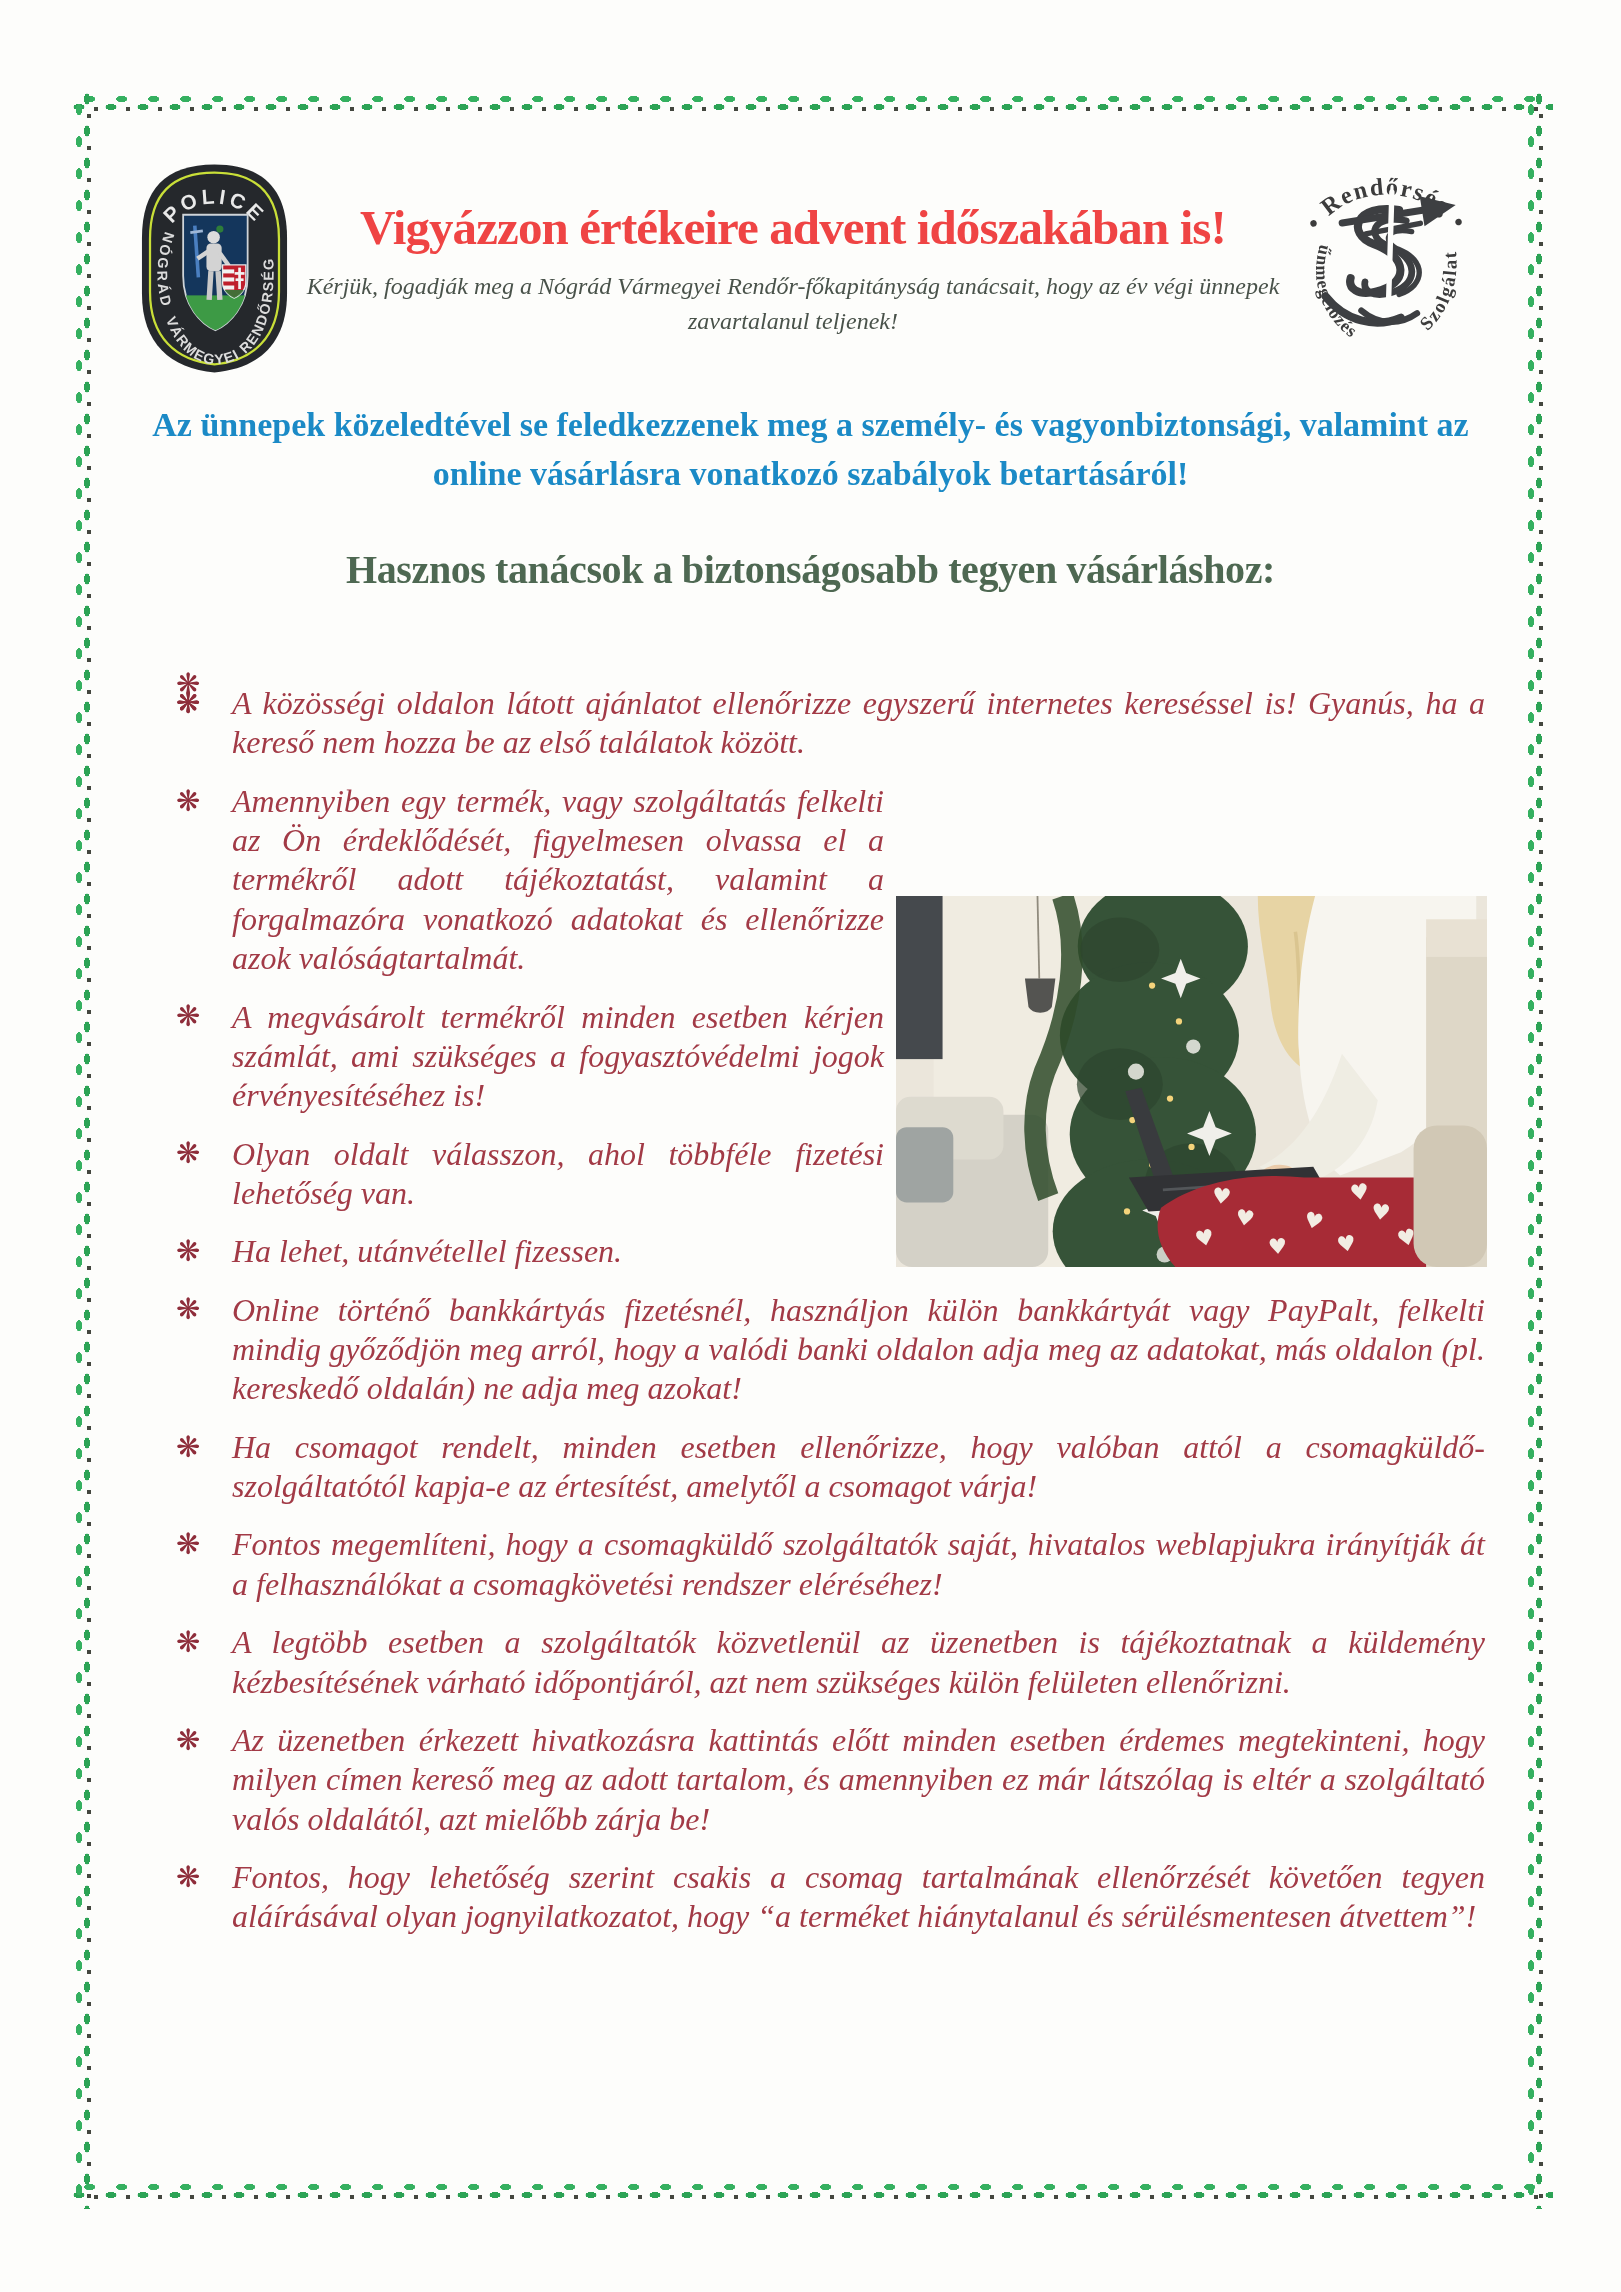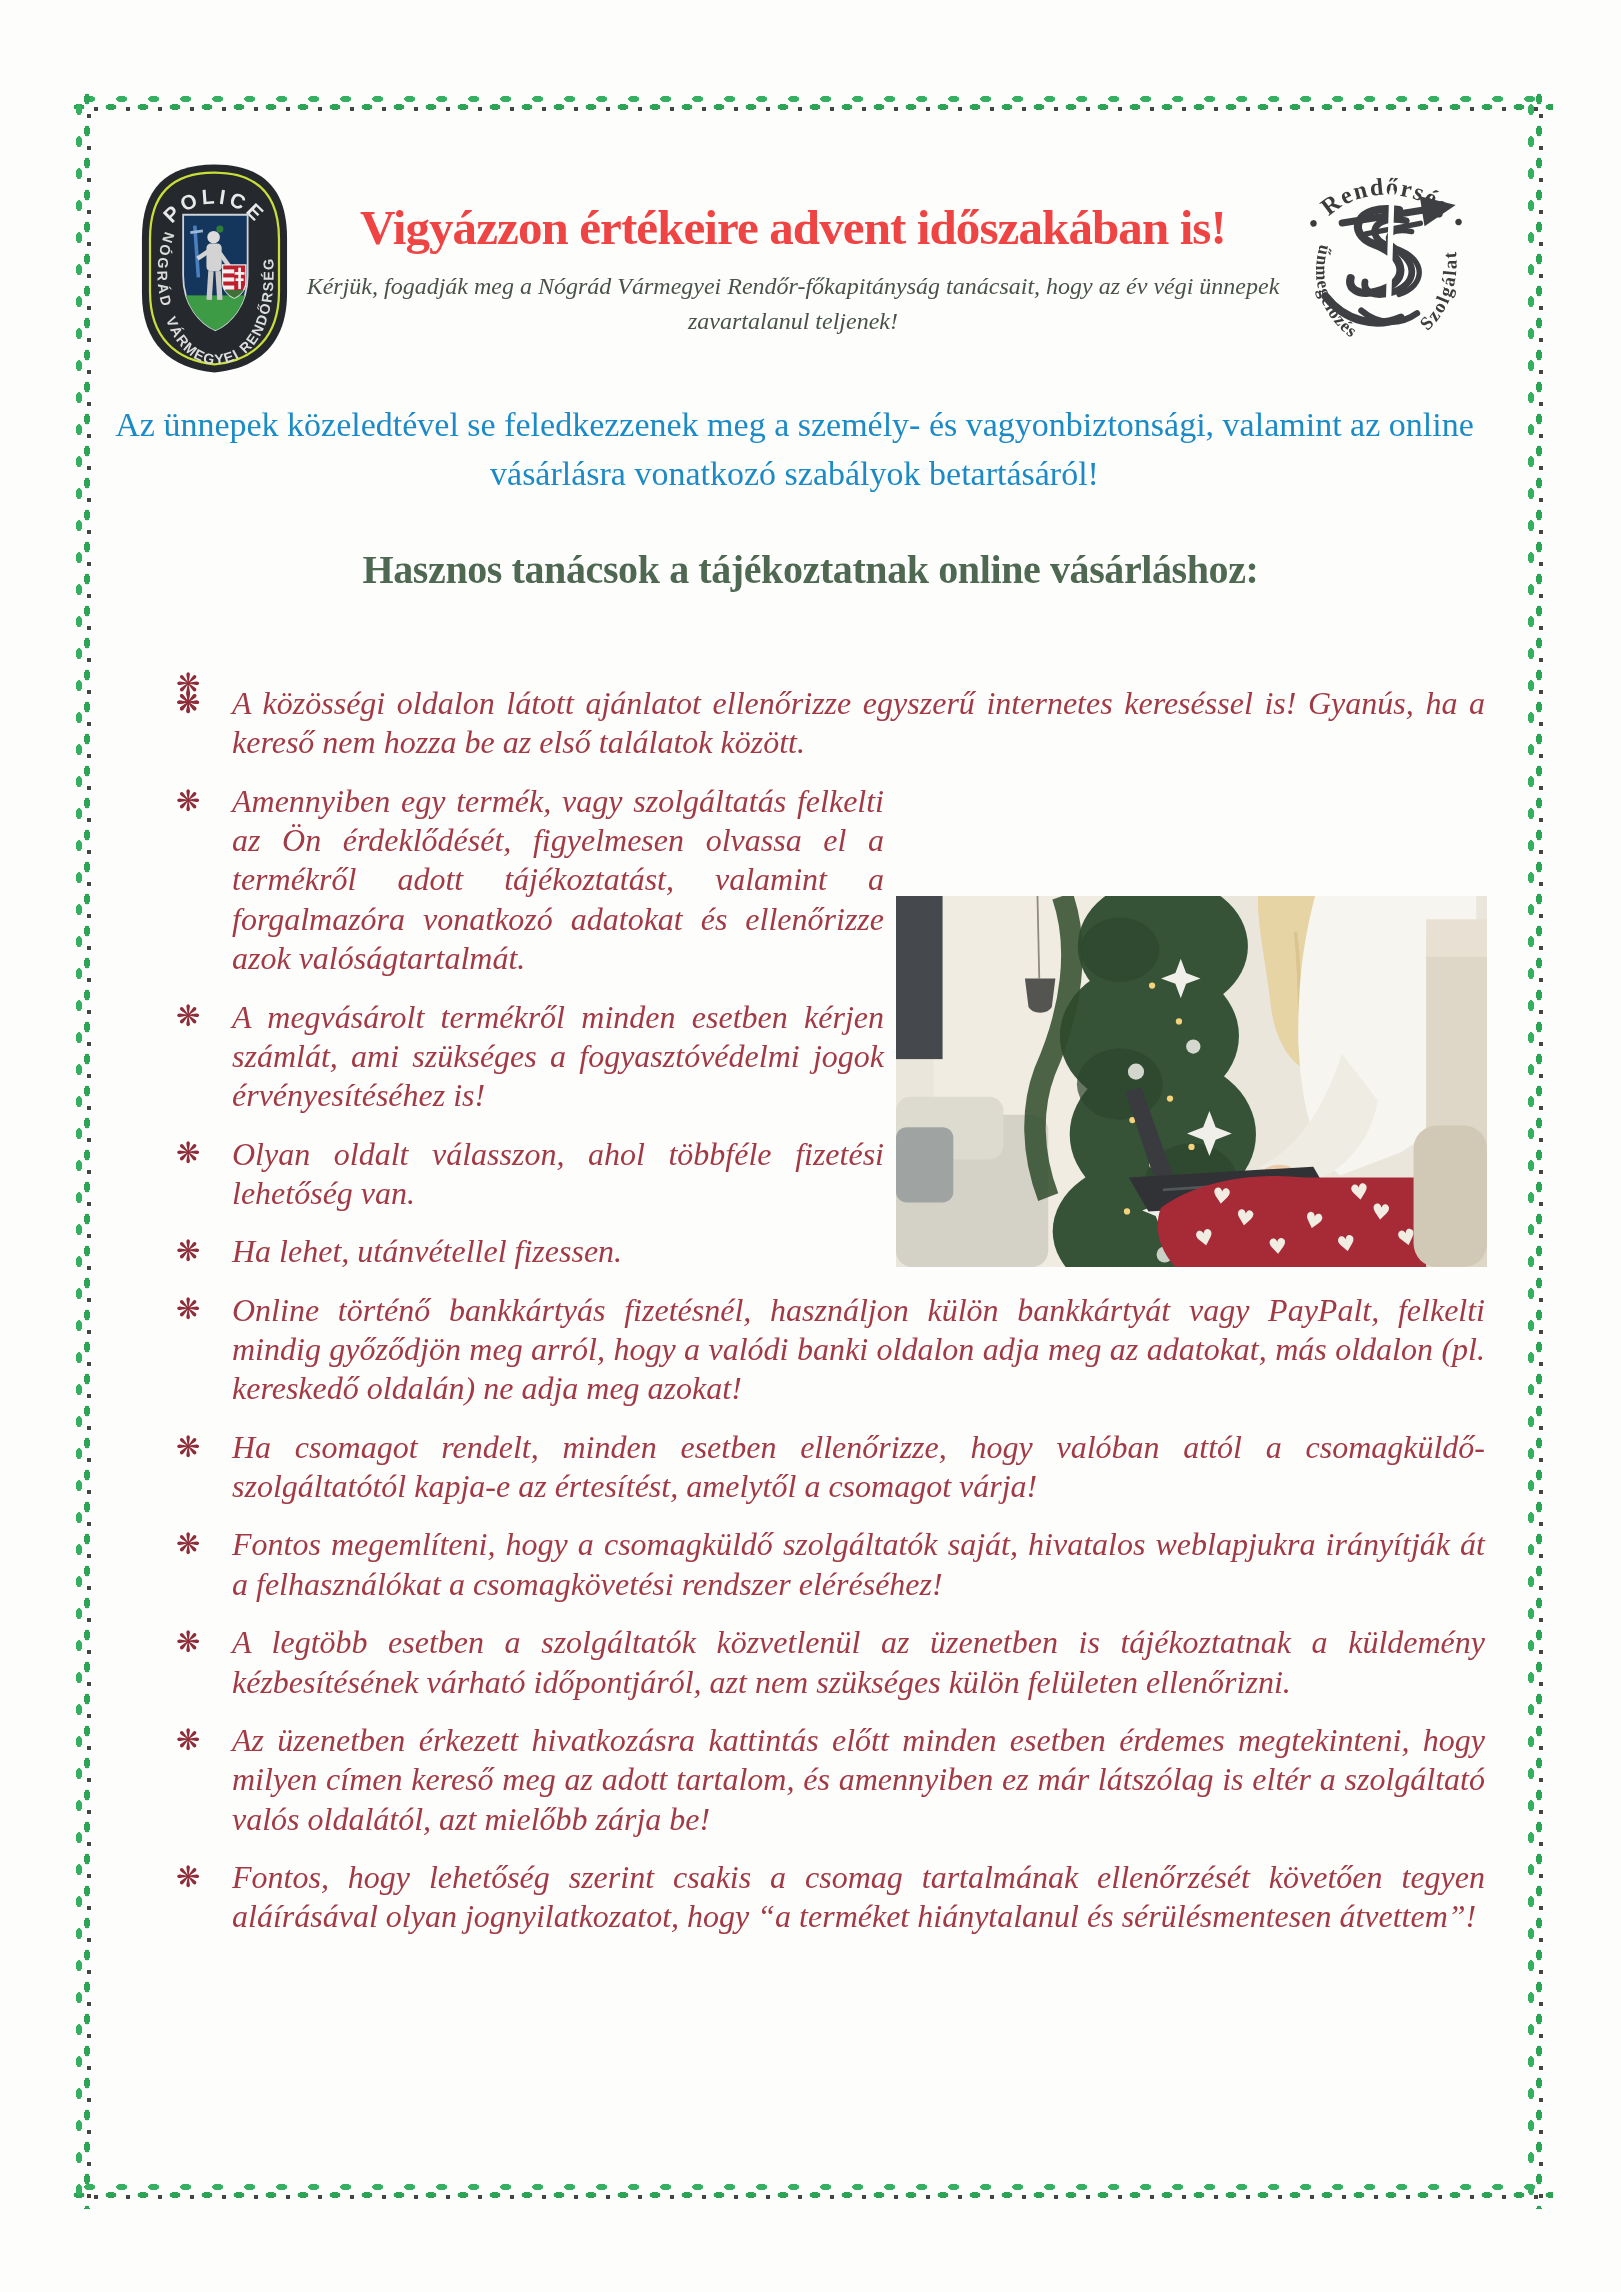--- a/index.html
+++ b/index.html
@@ -38,22 +38,22 @@
   .title-block { position:absolute; left:296px; top:201px; width:994px; text-align:center; }
   .page-title {
     font-size:49px; font-weight:bold; letter-spacing:-0.9px;
     color:#ef4444; line-height:1.1;
   }
   .subtitle {
     margin-top:14.3px; font-size:24px; font-style:italic;
     color:#49524a; line-height:1.46;
   }
   .intro {
-    position:absolute; left:96px; top:401px; width:1397px;
-    text-align:center; font-size:34px; font-weight:normal;
+    position:absolute; left:112px; top:401px; width:1397px;
+    text-align:center; font-size:34px; font-weight:bold;
     color:#1b8ac6; line-height:1.43;
   }
   .section-heading {
     position:absolute; left:0; top:546px; width:100%;
     text-align:center; font-size:40px; font-weight:bold;
     color:#4e6852; letter-spacing:-0.4px;
   }
 
   
   .bullets { position:absolute; left:176px; top:665px; width:1309px; }
@@ -167,21 +167,21 @@
     </g>
   </svg>
 
   <div class="title-block">
     <div class="page-title">Vigyázzon értékeire advent időszakában is!</div>
     <div class="subtitle">Kérjük, fogadják meg a Nógrád Vármegyei Rendőr-főkapitányság tanácsait, hogy az év végi ünnepek zavartalanul teljenek!</div>
   </div>
 
   <div class="intro">Az ünnepek közeledtével se feledkezzenek meg a személy- és vagyonbiztonsági, valamint az online vásárlásra vonatkozó szabályok betartásáról!</div>
 
-  <div class="section-heading">Hasznos tanácsok a tájékoztatnak online vásárláshoz:</div>
+  <div class="section-heading">Hasznos tanácsok a biztonságosabb tegyen vásárláshoz:</div>
 
   <div class="photo">
     <svg viewBox="0 0 660 414" preserveAspectRatio="none">
       <rect width="660" height="414" fill="#eae5da"></rect>
       <rect x="42" width="260" height="414" fill="#f0ebe0"></rect>
       <rect x="0" y="0" width="52" height="182" fill="#3b4044"></rect>
       <line x1="158" y1="0" x2="160" y2="92" stroke="#8a8576" stroke-width="2"></line>
       <path d="M144,92 h34 l-4,32 a14,10 0 0 1 -26,0 Z" fill="#4b4b48"></path>
       <g>
         <rect x="0" y="244" width="170" height="170" rx="18" fill="#d2cfc5"></rect>

